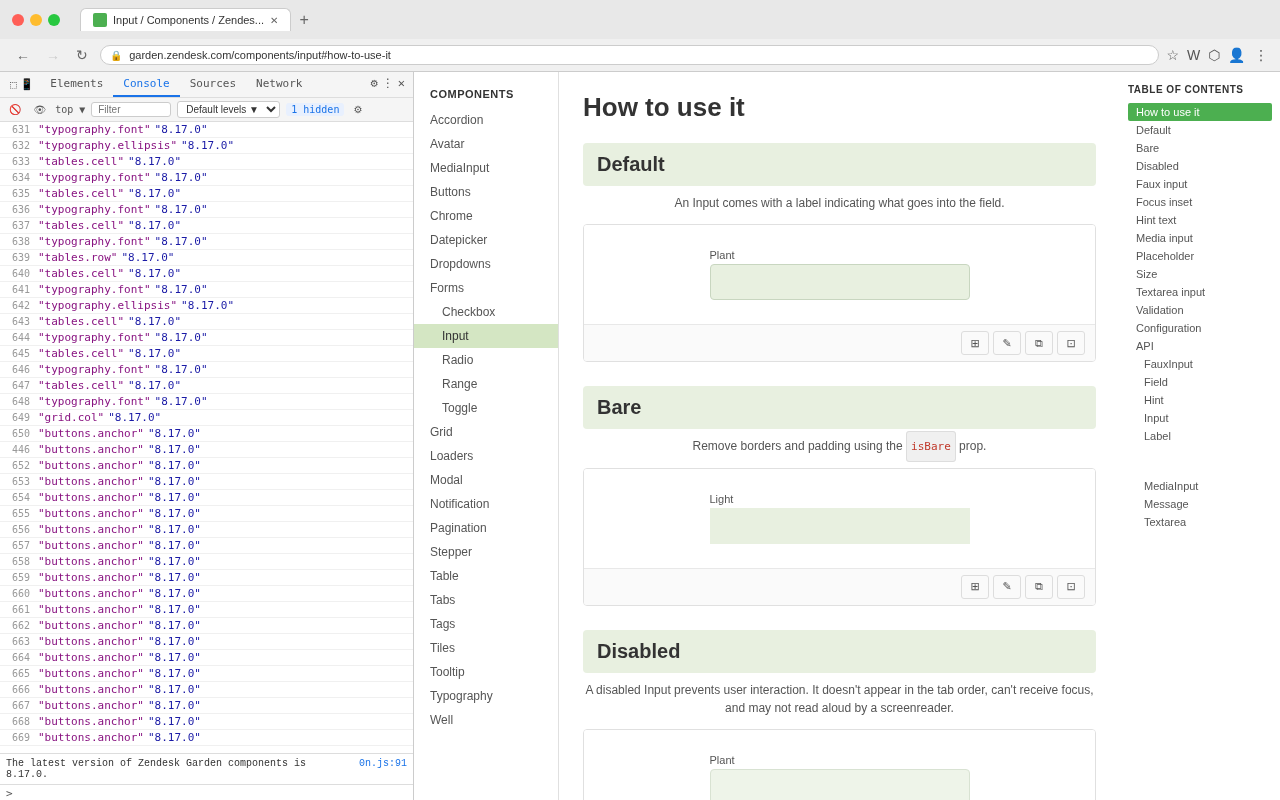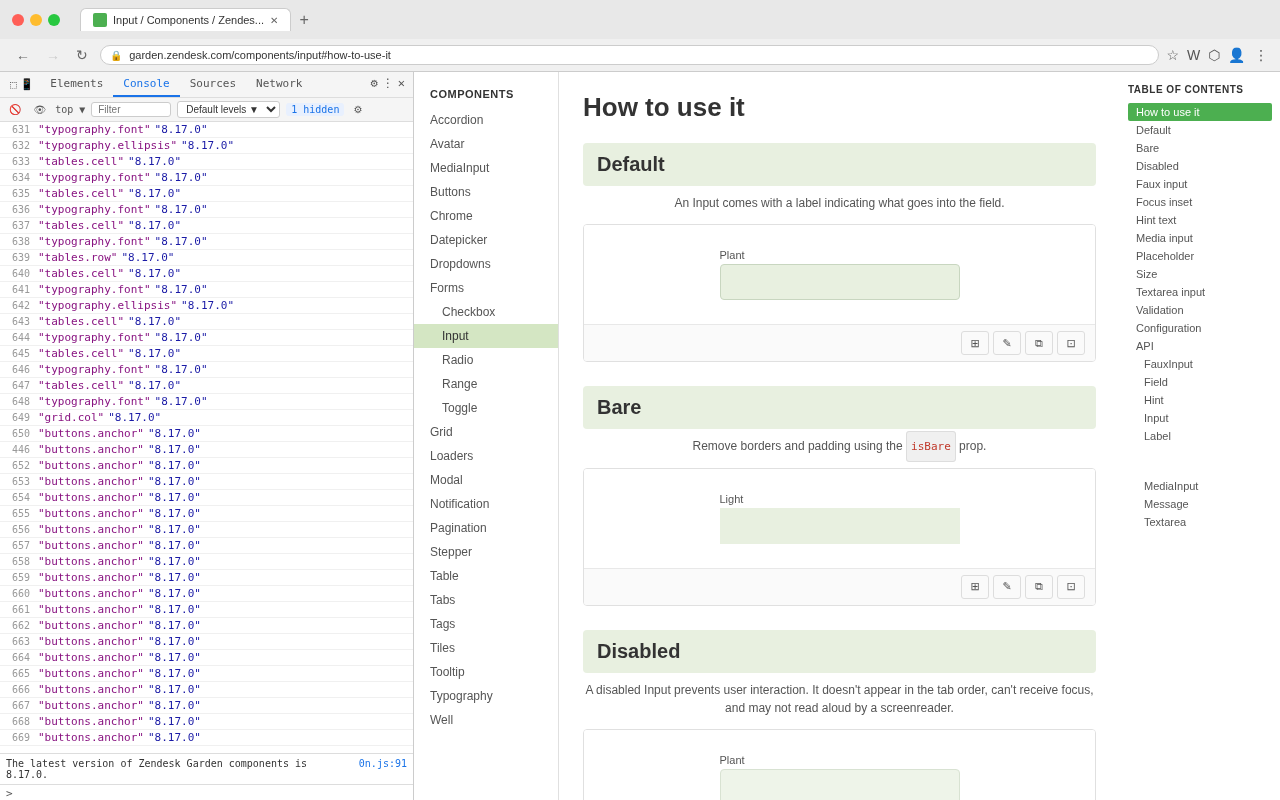--- a/index.html
+++ b/index.html
@@ -251,21 +251,21 @@
       padding: 24px;
       background: #fff;
       display: flex;
       flex-direction: column;
       align-items: center;
       gap: 8px;
       min-height: 90px;
     }
 
     .demo-input-wrapper {
-      width: 240px;
+      width: 260px;
     }
 
     .demo-input-field-label {
       font-size: 11px;
       color: #555;
       margin-bottom: 3px;
     }
 
     .demo-input {
       width: 100%;
@@ -694,21 +694,21 @@
         <div class="log-row">
           <span class="line-num">669</span>
           <div class="log-content">
             <span class="log-key">"buttons.anchor"</span>
             <span class="log-val">"8.17.0"</span>
           </div>
         </div>
       </div>
 
     <div class="console-messages">
-      <div style="display:flex;">
+      <div style="display:flex;font-family:Liberation Mono, monospace;">
         <span>The latest version of Zendesk Garden components is 8.17.0.</span>
         <span style="color:#1a73e8;cursor:pointer;margin-left:48px;">0n.js:91</span>
       </div>
     </div>
     <div class="console-input-area">
       <span class="console-prompt">&gt;</span>
     </div>
   </div>
 
   <div class="page-content">

